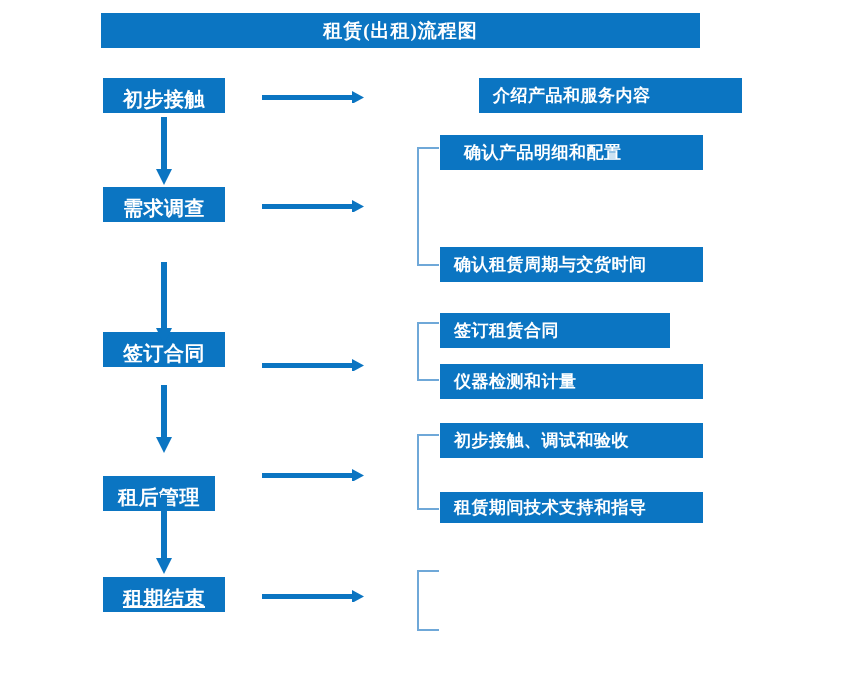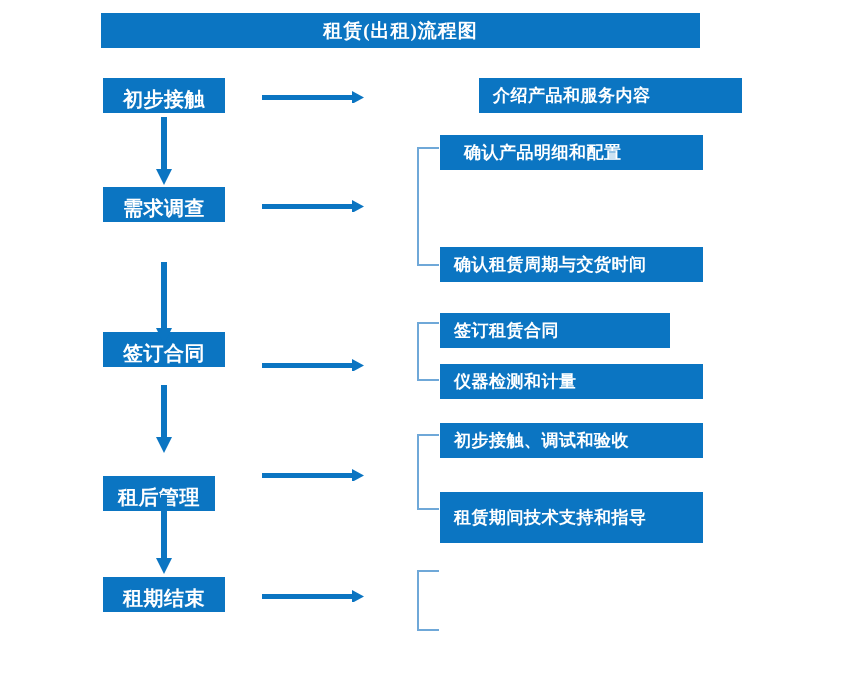--- a/index.html
+++ b/index.html
@@ -77,21 +77,21 @@
   </div>
 
   <div class="box stage-box" style="left:103px; top:332px; width:122px; height:35px;">
     <span>签订合同</span>
   </div>
 
   <div class="box stage-box" style="left:103px; top:456px; width:112px; height:35px;margin-top:20px;">
     <span>租后管理</span>
   </div>
 
-  <div class="box stage-box" style="left:103px; top:577px; width:122px; height:35px;">
+  <div class="box stage-box" style="left:103px; top:577px; width:122px; height:35px;text-decoration:underline;">
     <span>租期结束</span>
   </div>
 
   <div class="v-arrow" style="left:156px; top:117px; height:68px;">
     <svg width="16" height="68" viewBox="0 0 16 68" xmlns="http://www.w3.org/2000/svg">
       <rect x="5" y="0" width="6" height="54" fill="#0b75c2"></rect>
       <polygon points="0,52 16,52 8,68" fill="#0b75c2"></polygon>
     </svg>
   </div>
 
@@ -177,19 +177,19 @@
   </div>
 
   <div class="box detail-box" style="left:440px; top:364px; width:263px; height:35px;">
     <span>仪器检测和计量</span>
   </div>
 
   <div class="box detail-box" style="left:440px; top:423px; width:263px; height:35px;">
     <span>初步接触、调试和验收</span>
   </div>
 
-  <div class="box detail-box" style="left:440px; top:492px; width:263px; height:51px;">
+  <div class="box detail-box" style="left:440px; top:492px; width:263px; height:31px;">
     <span>租赁期间技术支持和指导</span>
   </div>
 
 
 
 </div>
 
 </body></html>

